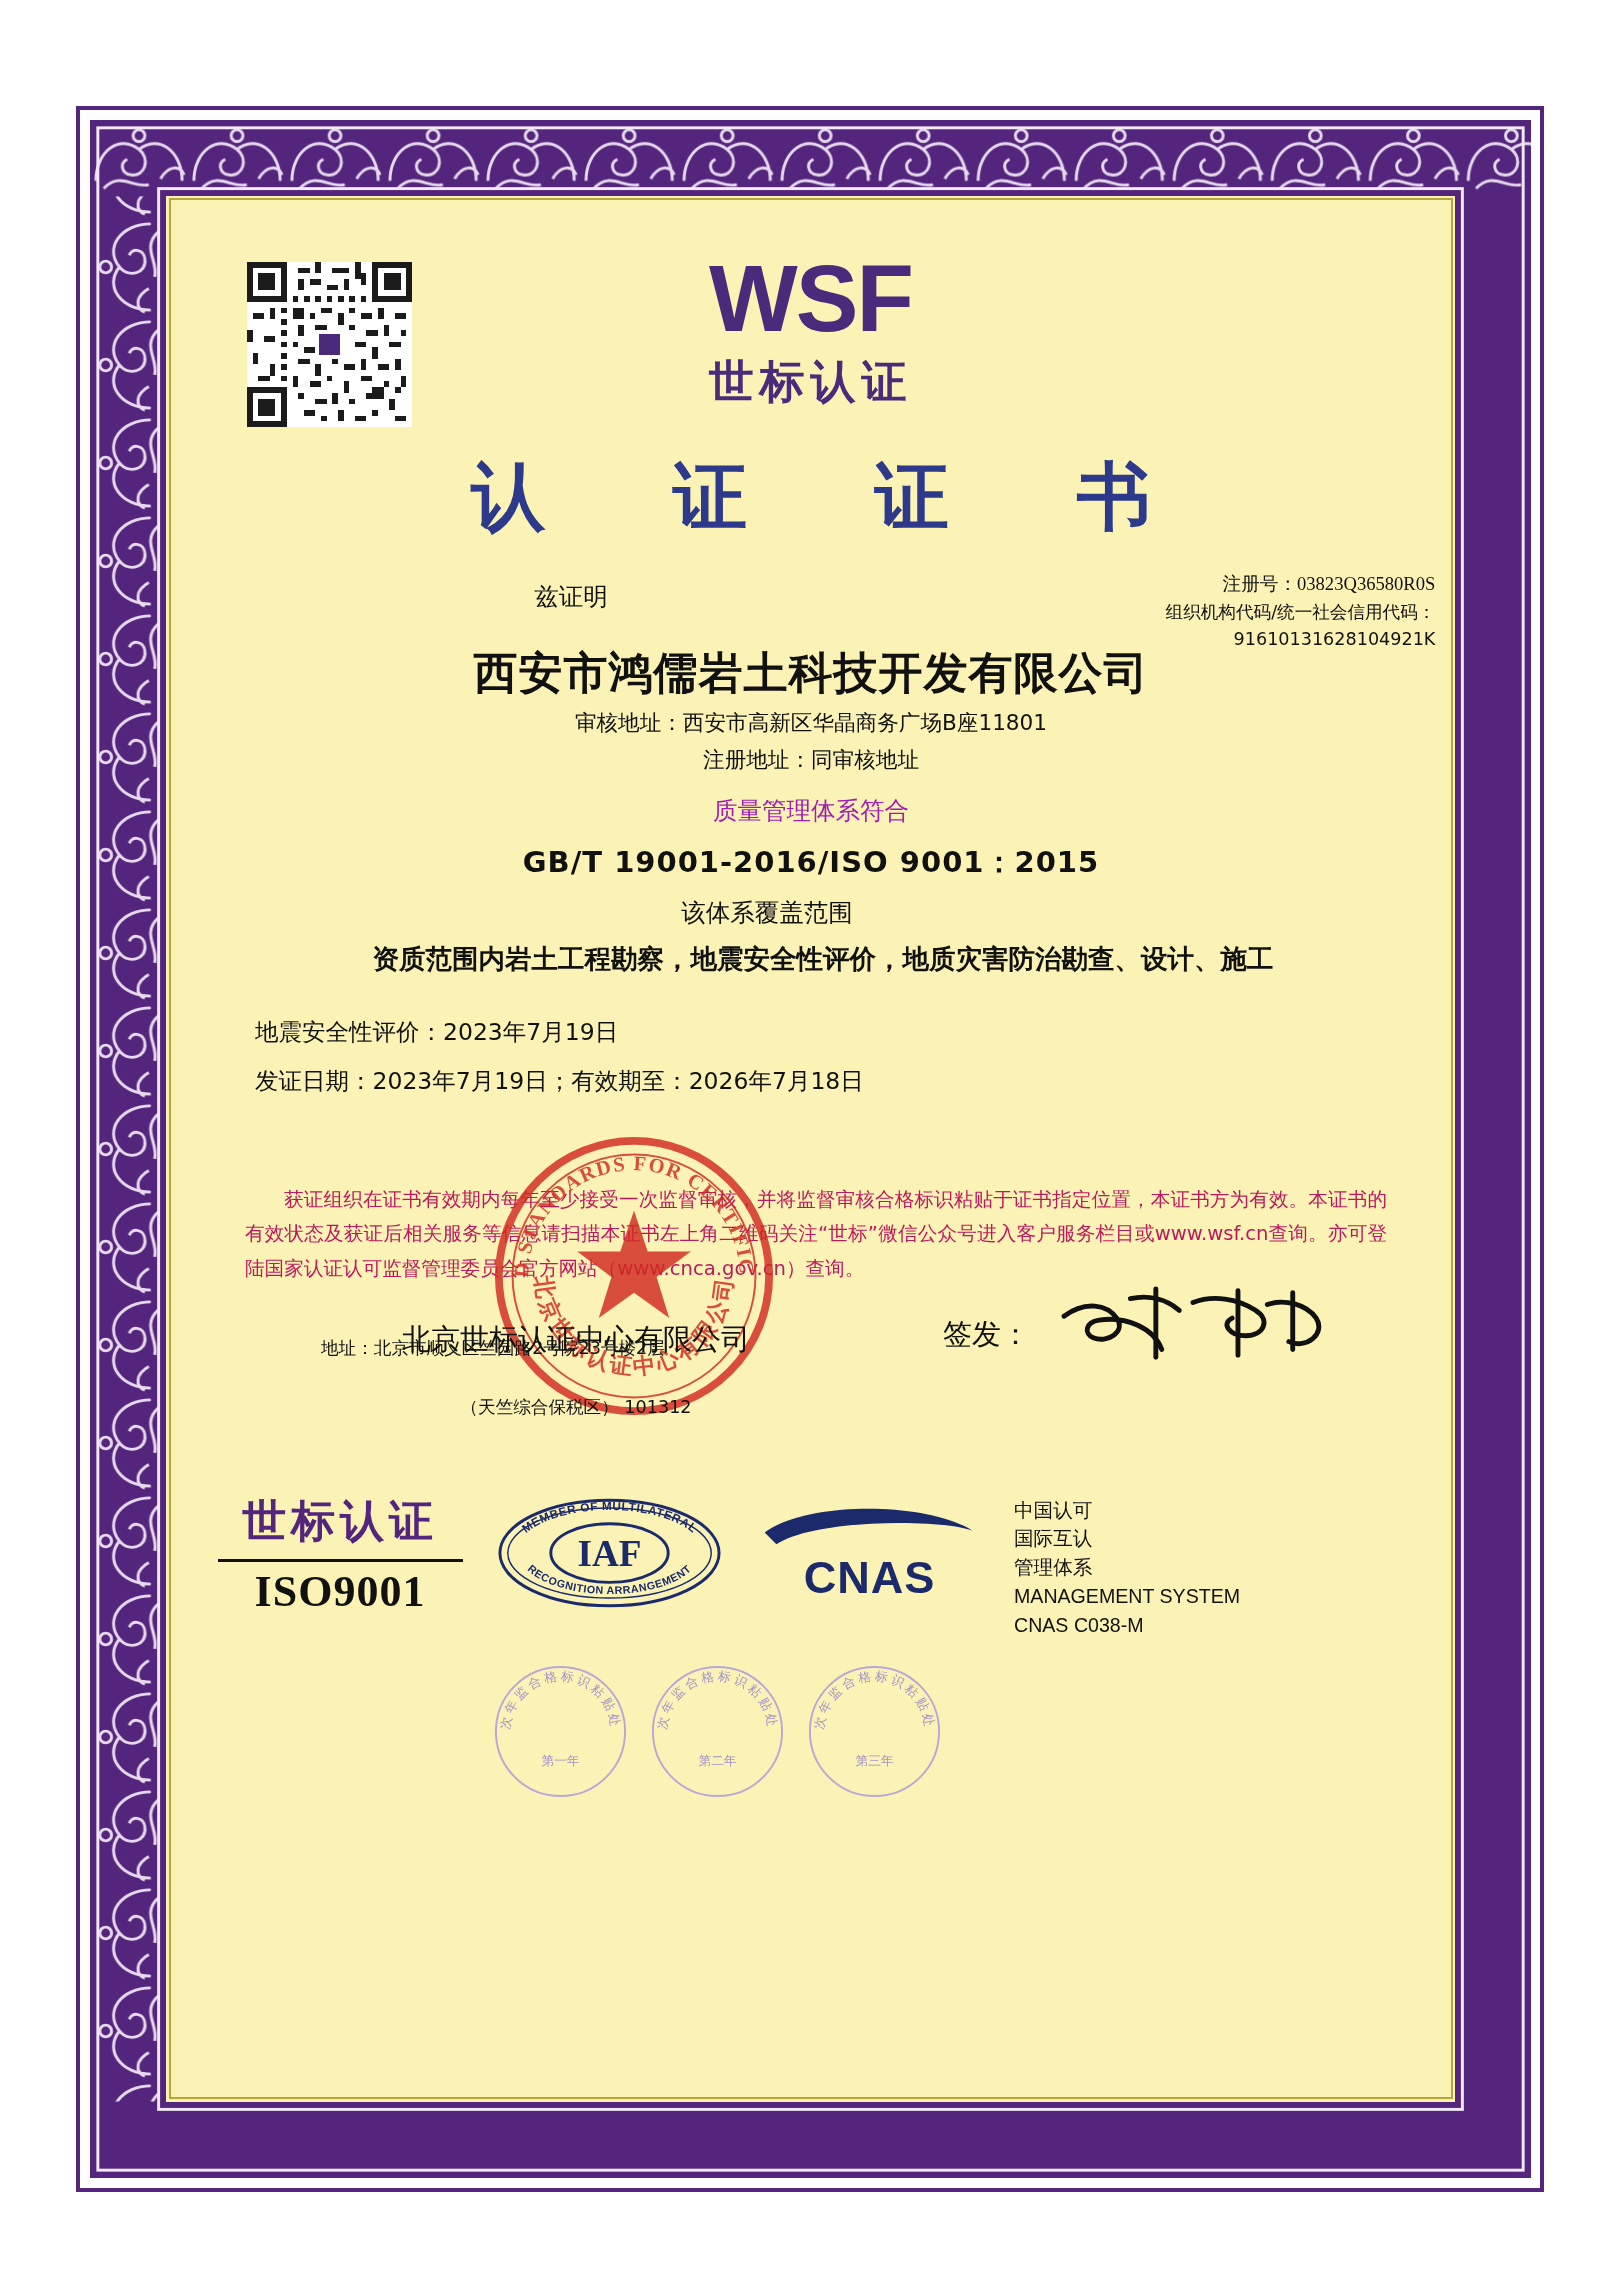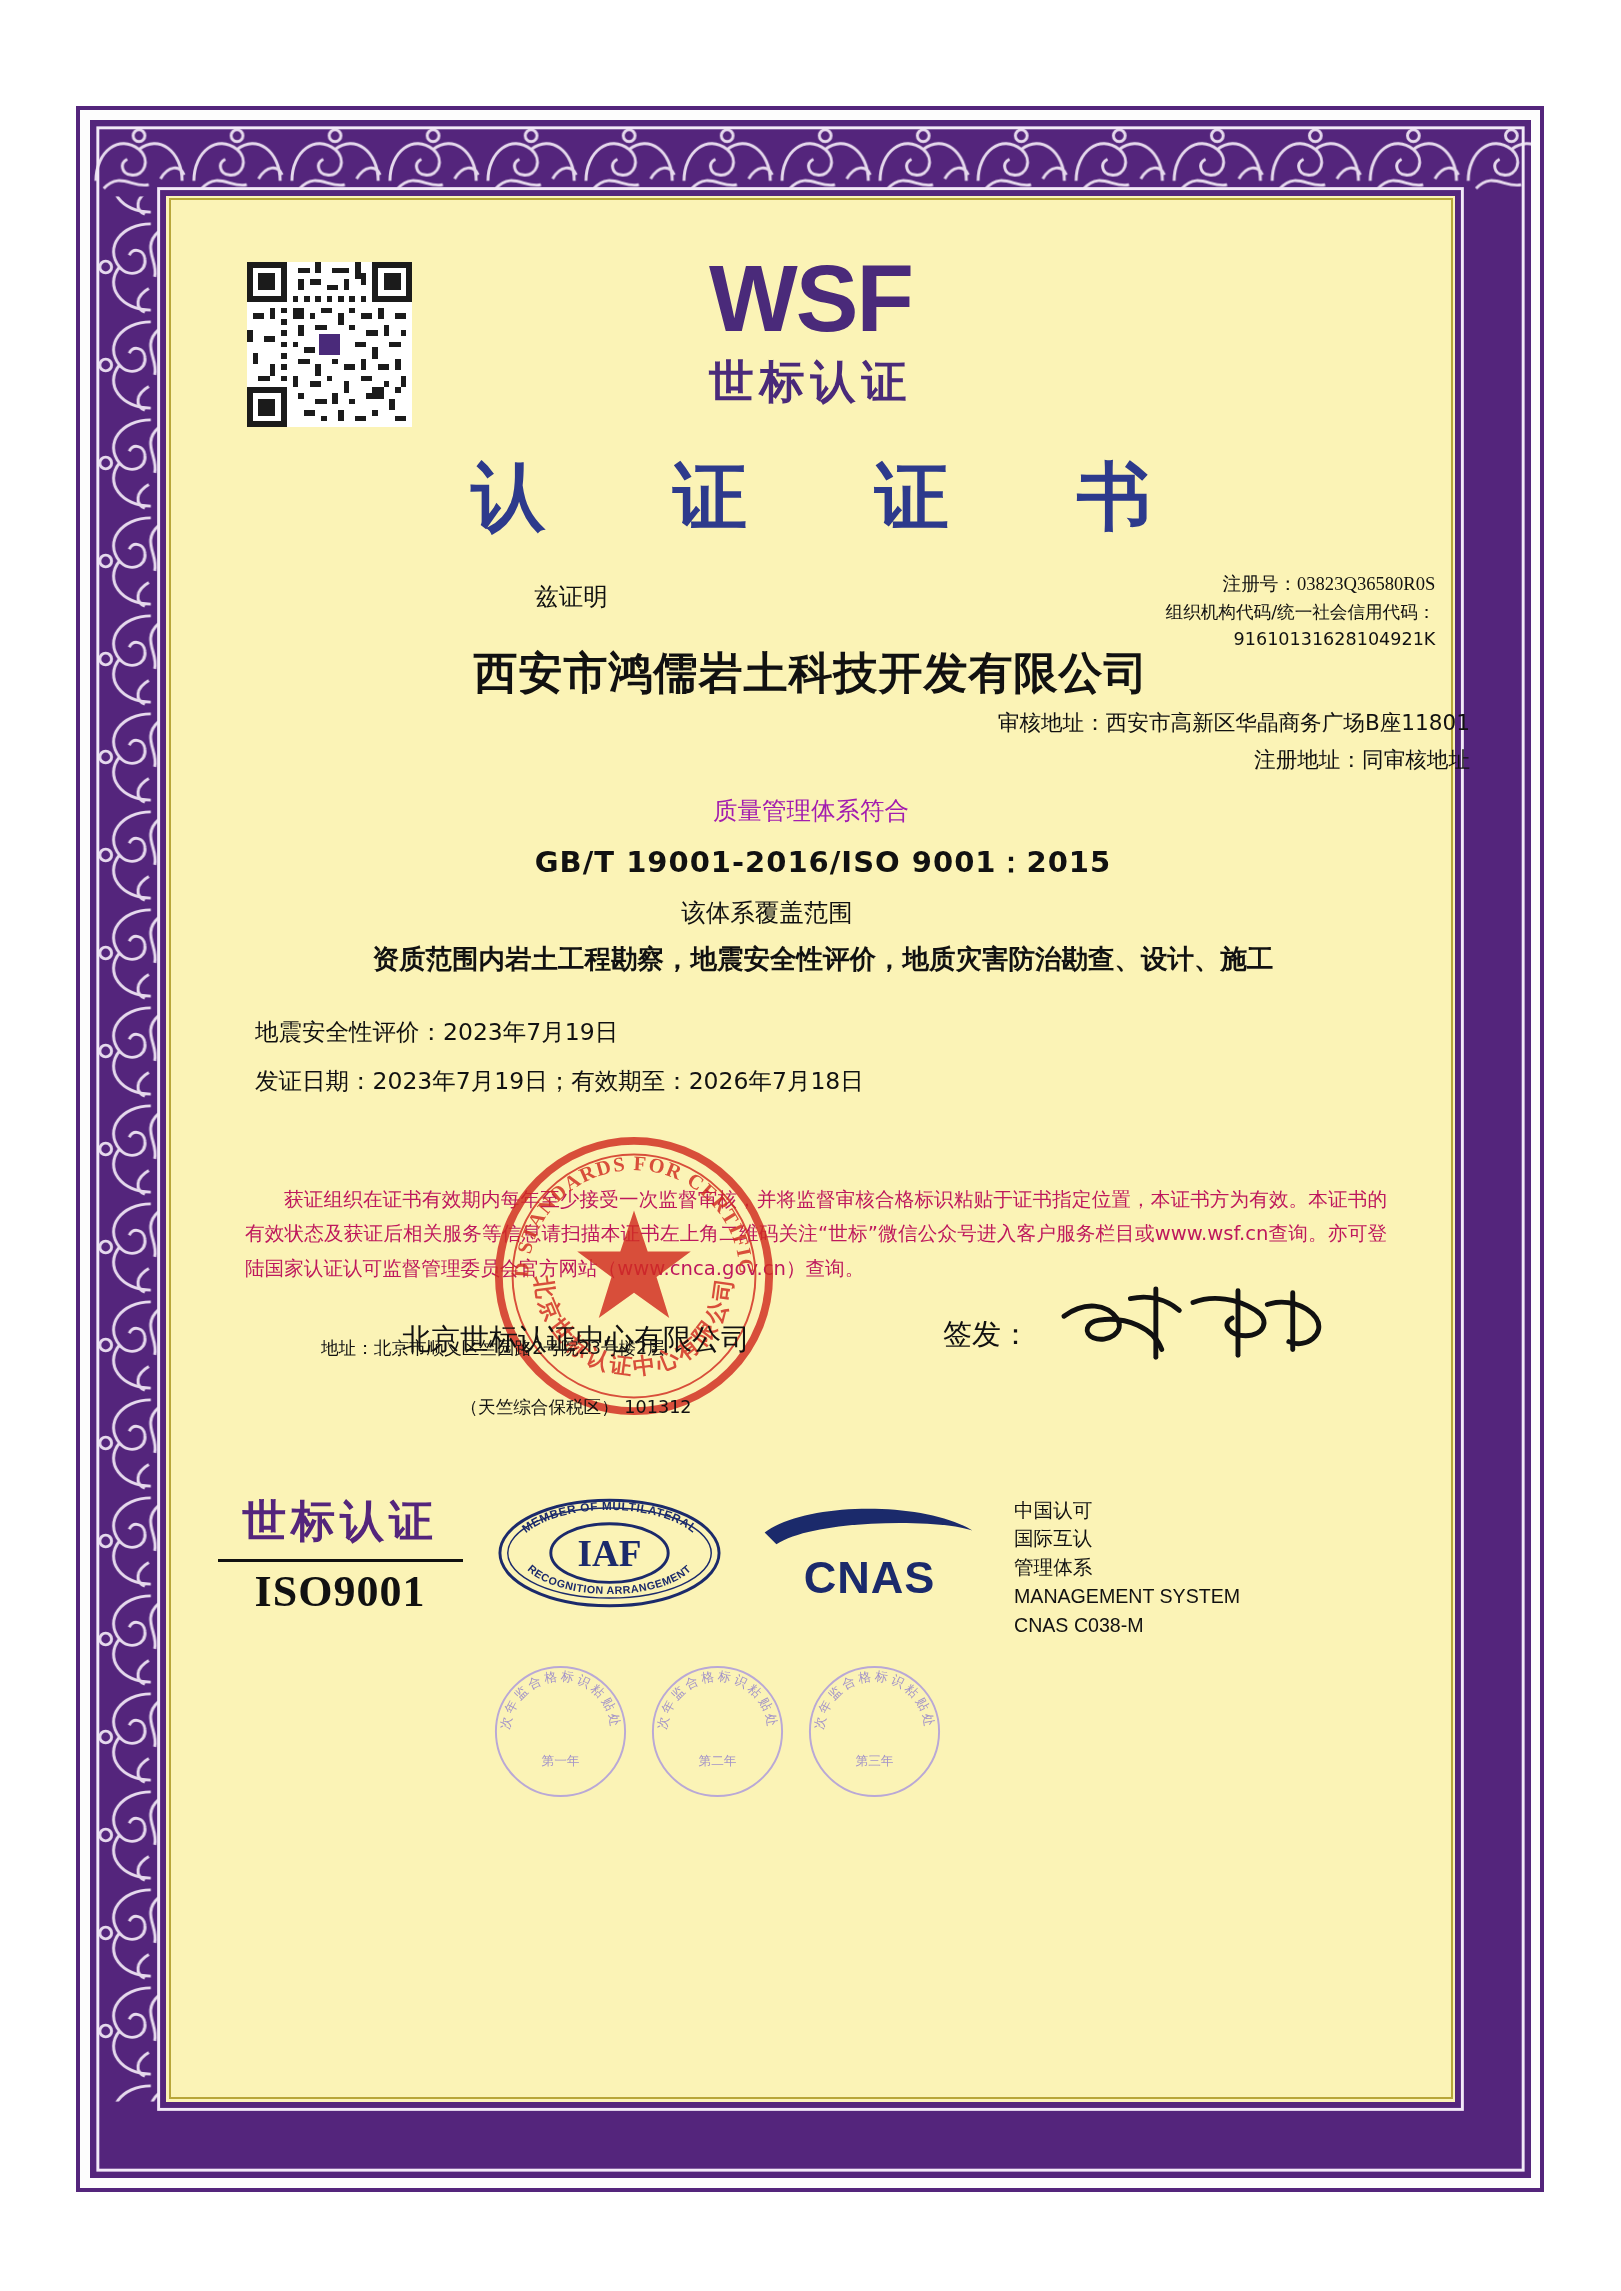--- a/index.html
+++ b/index.html
@@ -105,31 +105,31 @@
   .company{
     position:absolute;left:0;top:446px;width:1284px;
     text-align:center;
     font-size:44px;
     font-weight:bold;
     color:#111;
     font-family:"DejaVu Sans", sans-serif;
     letter-spacing:1px;
   }
   .addr{
-    position:absolute;left:0;width:1284px;text-align:right;
-    font-size:21.6px;color:#111;font-family:"DejaVu Sans", sans-serif;padding-left:17px;
+    position:absolute;left:0;width:1284px;text-align:center;
+    font-size:21.6px;color:#111;font-family:"DejaVu Sans", sans-serif;
   }
   .addr1{top:510px;}
   .addr2{top:547px;}
   .qms{
     position:absolute;left:0;top:596px;width:1284px;text-align:center;
     font-size:24.5px;color:#a21caf;font-family:"DejaVu Sans", sans-serif;
   }
   .standard{
-    position:absolute;left:12px;top:645px;width:1284px;text-align:center;
+    position:absolute;left:0;top:645px;width:1284px;text-align:center;
     font-size:29px;font-weight:bold;color:#111;
     font-family:"DejaVu Sans", sans-serif;letter-spacing:1px;
   }
   .scope-label{
     position:absolute;left:0;top:698px;width:1196px;text-align:center;
     font-size:24.5px;color:#111;font-family:"DejaVu Sans", sans-serif;
   }
   .scope-text{
     position:absolute;left:0;top:743px;width:1308px;text-align:center;
     font-size:26.5px;font-weight:bold;color:#111;

